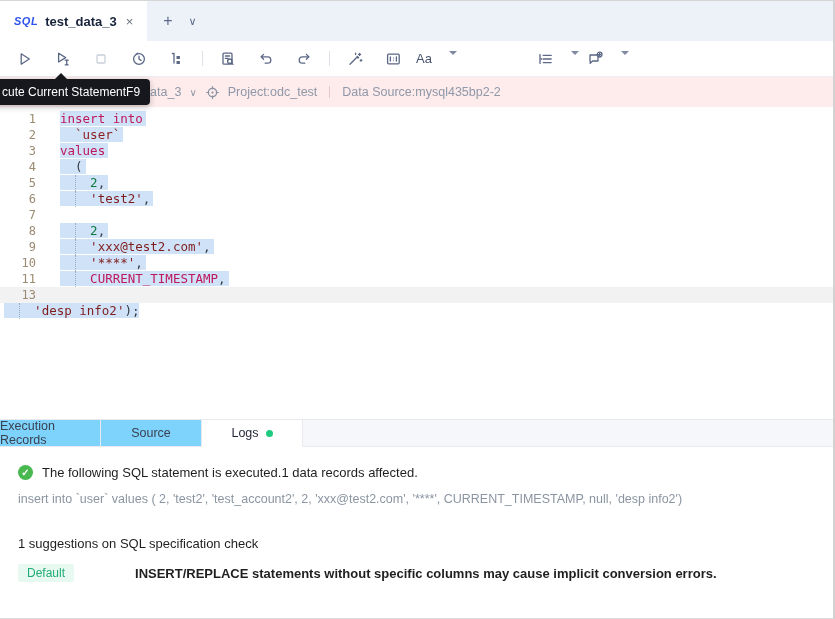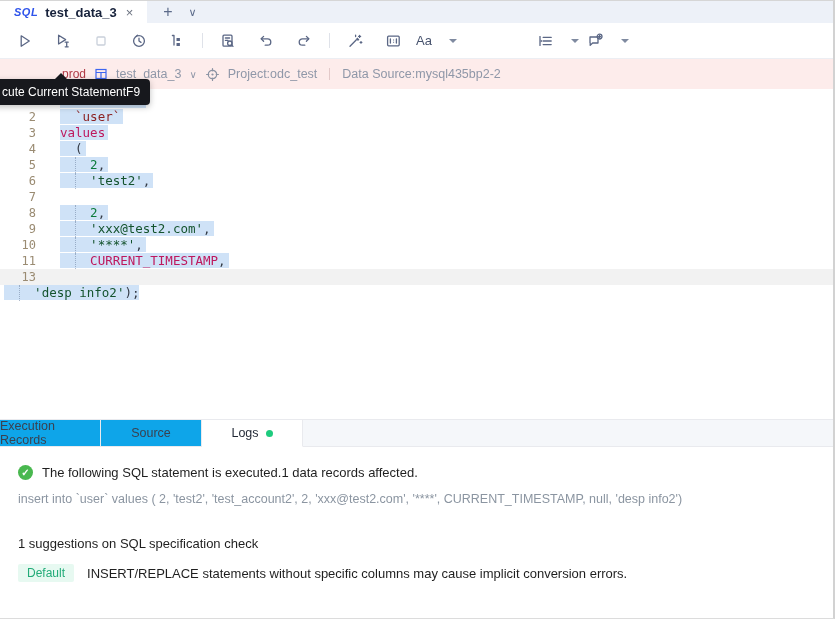--- a/index.html
+++ b/index.html
@@ -5,34 +5,34 @@
   * { margin:0; padding:0; box-sizing:border-box; }
   html,body { background:#fff; }
   body { font-family:"Liberation Sans", sans-serif; }
   #app {
     position:relative; width:835px; height:619px; overflow:hidden;
     border-top:1px solid #d6d6d6; border-right:2px solid #d2d2d2; border-bottom:1px solid #dcdcdc;
     display:flex; flex-direction:column; background:#fff;
   }
 
   
-  .tabbar { height:22px; background:#edf1f8; display:flex; align-items:stretch; flex:none; }
+  .tabbar { height:40px; background:#edf1f8; display:flex; align-items:stretch; flex:none; }
   .edit-tab { background:#fff; display:flex; align-items:center; padding:0 12px 0 14px; gap:7px; }
   .sql-logo { color:#2f54eb; font-weight:bold; font-style:italic; font-size:11px; letter-spacing:.5px; }
   .tab-title { font-size:13px; color:#17223b; font-weight:600; }
   .tab-close { color:#6b7280; font-size:13px; padding:0 2px; cursor:pointer; }
   .tab-plus { color:#5c6b8a; font-size:16px; padding:0 10px 0 16px; display:flex; align-items:center; cursor:pointer; }
   .tab-chev { color:#5c6b8a; font-size:11px; display:flex; align-items:center; padding:0 6px; cursor:pointer; }
 
   
   .toolbar { height:36px; background:#fff; display:flex; align-items:center; padding-left:10px; flex:none; border-bottom:1px solid #eceef3; }
   .tbtn { width:30px; height:26px; display:flex; align-items:center; justify-content:center; cursor:pointer; flex:none; margin-right:8px; }
   .tbtn svg { display:block; }
   .tb-sep { width:1px; height:15px; background:#dfe2e9; margin:0 10px 0 2px; flex:none; }
-  .tb-drop { display:flex; align-items:center; gap:17px; cursor:pointer; margin-right:8px; }
+  .tb-drop { display:flex; align-items:flex-start; gap:17px; cursor:pointer; margin-right:8px; }
   .caret { width:0; height:0; border-left:4px solid transparent; border-right:4px solid transparent; border-top:4px solid #7f8aa0; }
   .case-label { font-size:13px; color:#47536e; }
   .gap-big { width:72px; flex:none; }
 
   
   .sessionbar { height:30px; background:#fdeceb; display:flex; align-items:center; font-size:12.5px; color:#8f97a8; flex:none; padding-left:62px; gap:8px; white-space:nowrap; }
   .env-tag { color:#b03a45; font-size:12px; }
   .sess-label { color:#8f97a8; }
   .sess-chev { font-size:10px; color:#8f97a8; }
   .sess-divider { width:1px; height:12px; background:#e3c9c9; margin:0 4px; }
@@ -48,42 +48,42 @@
   .code-row { display:flex; height:16px; line-height:16px; font-family:"DejaVu Sans Mono", monospace; font-size:12.5px; }
   .code-row.current { background:#f2f2f2;flex-direction:column; }
   .gutter { width:56px; padding-right:20px; text-align:right; color:#9a8b72; flex:none; font-size:12px; }
   .line-content { position:relative; white-space:pre; padding-left:4px; }
   .sel { background:#cfe2f7; padding-right:3px; }
   .current .sel { padding-right:0; }
   .guide { position:absolute; left:calc(4px + 2ch); top:0; bottom:0; border-left:1px dotted rgba(110,130,160,.55); }
   .tk-kw  { color:#be185d; }
   .tk-id  { color:#8b1f1f; }
   .tk-num { color:#0b7a3b; }
-  .tk-str { color:#14532d; }
+  .tk-str { color:#7f1d1d; }
   .tk-nul { color:#137f8b; }
   .tk-punc{ color:#333a45; }
 
   
   .panel-tabs { height:28px; display:flex; border-top:1px solid #e9eaee; flex:none; background:#f5f7fa; }
   .ptab { width:101px; display:flex; align-items:center; justify-content:center; gap:7px; font-size:12.5px; color:#3a4150;
-          background:#0ea5e9; border-right:1px solid #e9eaee; border-bottom:1px solid #e9eaee; cursor:pointer; }
+          background:#7dd3fc; border-right:1px solid #e9eaee; border-bottom:1px solid #e9eaee; cursor:pointer; }
   .ptab.active { background:#fff; border-bottom:1px solid #fff; color:#1f2633; }
   .ptab-fill { flex:1; border-bottom:1px solid #e9eaee; }
   .dot { width:7px; height:7px; border-radius:50%; background:#1ecb7e; }
 
   
   .logs { height:171px; background:#fff; padding:18px 18px 0 18px; flex:none; overflow:hidden; }
   .log-success { display:flex; align-items:center; gap:9px; font-size:13px; color:#1f1f1f; }
   .check-icon { width:15px; height:15px; border-radius:50%; background:#49b84f; color:#fff; font-size:10px; line-height:15px;
                 text-align:center; flex:none; font-weight:bold; }
   .log-sql { margin-top:12px; font-size:12.5px; color:#8b95a1; white-space:nowrap; }
   .log-sugg { margin-top:30px; font-size:13px; color:#1f1f1f; }
-  .badge-row { margin-top:13px; display:flex; align-items:center; }
+  .badge-row { margin-top:13px; display:flex; align-items:center;gap:48px; }
   .badge { background:#e7f9f1; color:#22ab78; font-size:12px; padding:2px 9px; border-radius:2px; flex:none; }
-  .badge-text { margin-left:13px; font-size:13px; color:#1f1f1f; }
+  .badge-text { margin-left:13px; font-size:13px; color:#1f1f1f;font-weight:bold; }
 
   svg .st { stroke:#5b6785; stroke-width:1.3; fill:none; stroke-linecap:round; stroke-linejoin:round; }
   svg .st-f { fill:#5b6785; stroke:none; }
   svg .st-dis { stroke:#c9d0da; stroke-width:1.3; fill:none; }
   svg .st-gray { stroke:#8b93a3; stroke-width:1.2; fill:none; stroke-linecap:round; }
   svg .st-blue { stroke:#3e66f0; stroke-width:1.2; fill:none; }
 </style>
 </head>
 <body>
 

